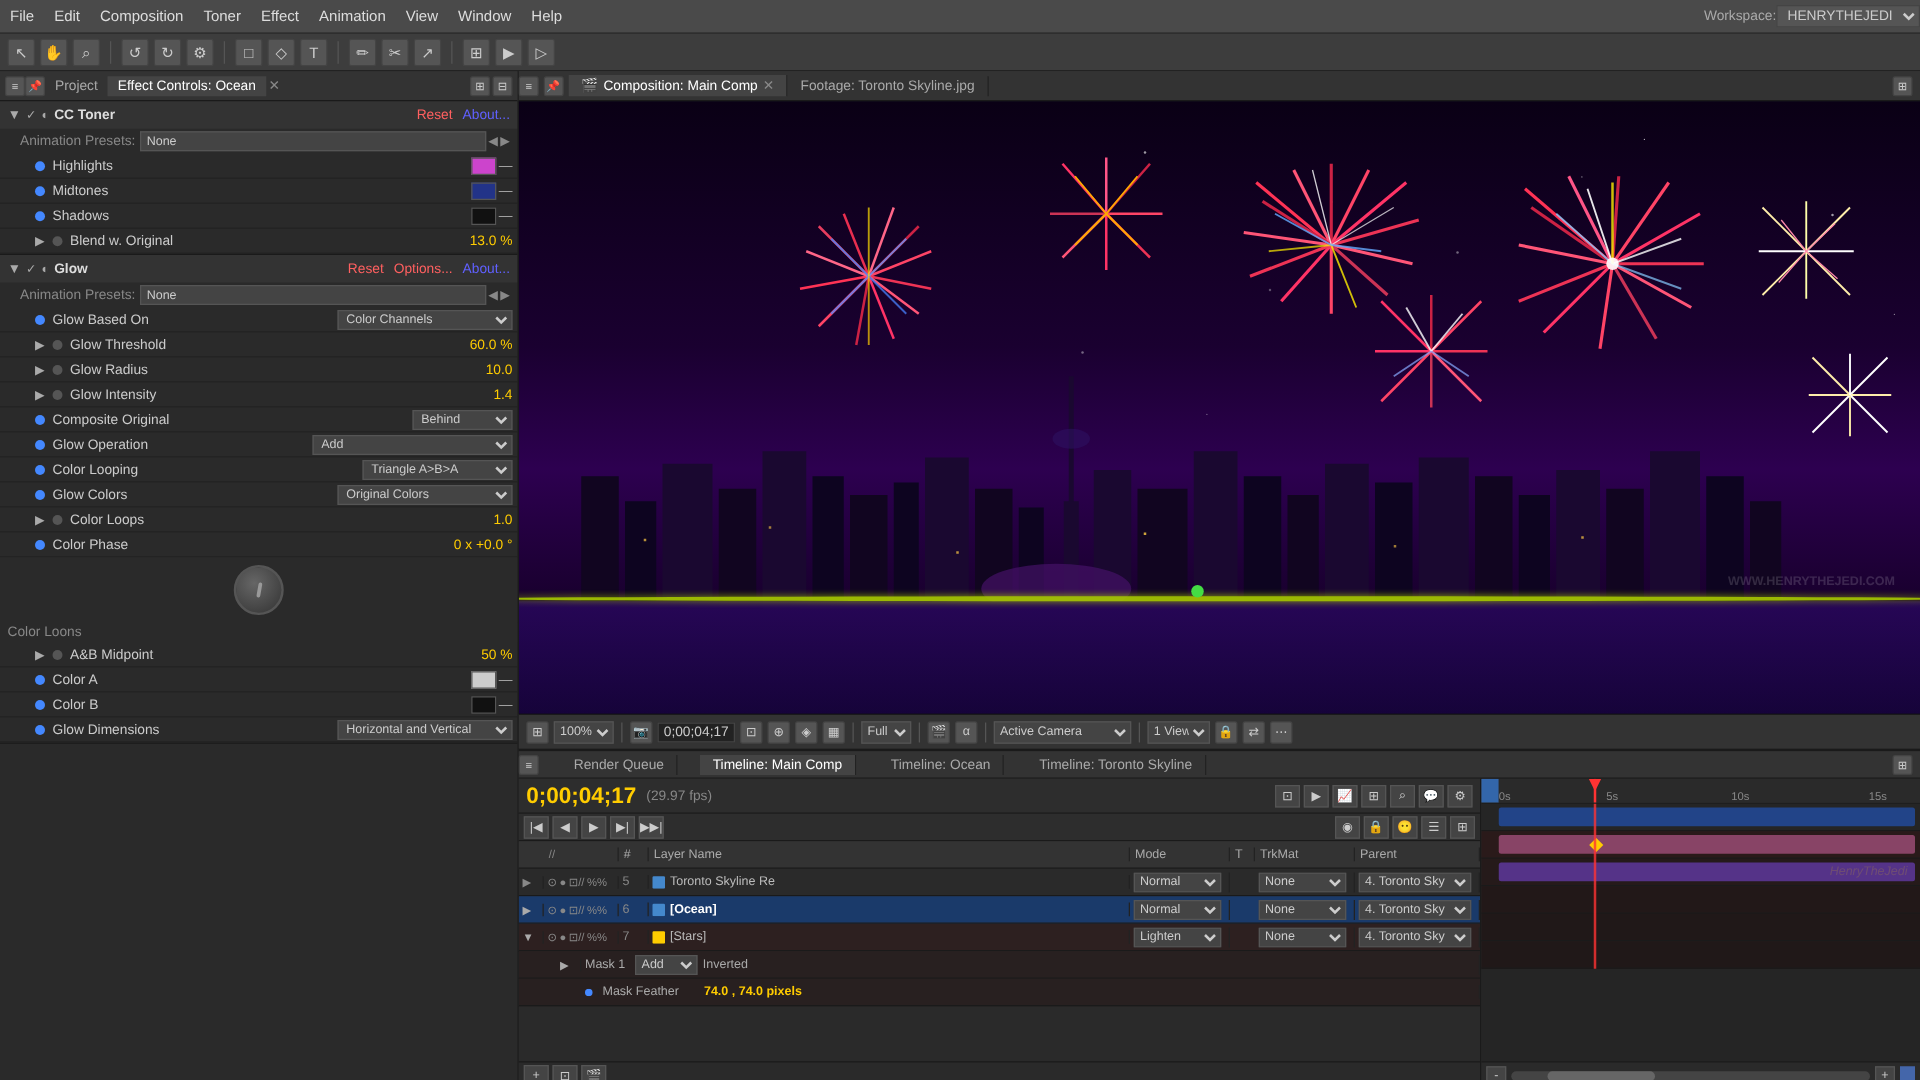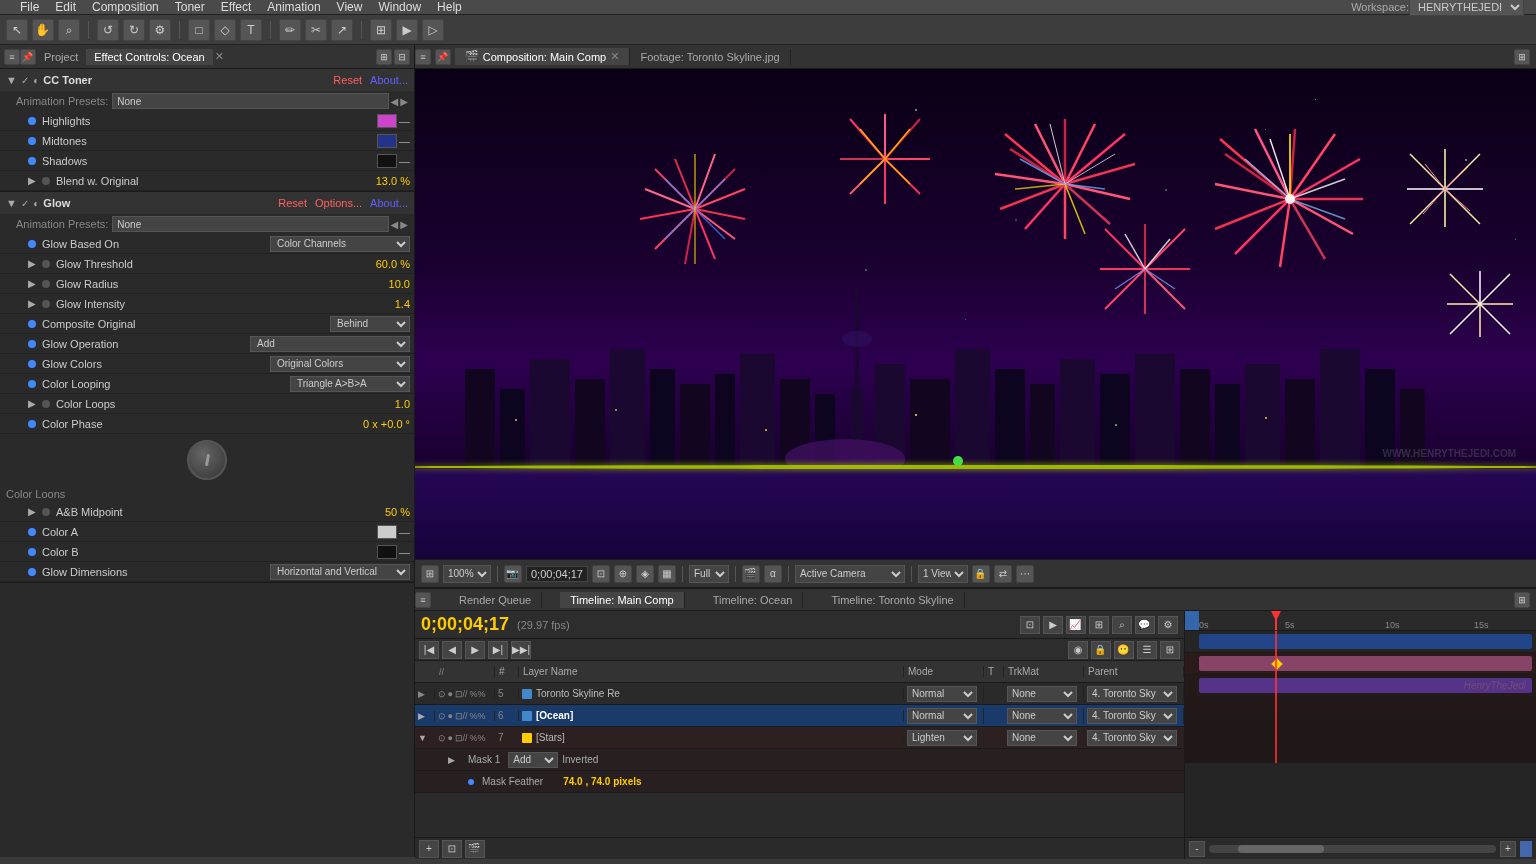--- a/index.html
+++ b/index.html
@@ -1,19 +1,19 @@
 <!DOCTYPE html>
 <html><head>
   <meta charset="utf-8">
   <style>
     * { box-sizing: border-box; margin: 0; padding: 0; }
     body { background: #3a3a3a; font-family: Arial, sans-serif; font-size: 11px; color: #ccc; width: 1536px; height: 864px; overflow: hidden; }
 
     
-    .menu-bar { background: #4a4a4a; height: 15px; display: flex; align-items: center; padding: 0 12px; border-bottom: 1px solid #222; }
+    .menu-bar { background: #4a4a4a; height: 27px; display: flex; align-items: center; padding: 0 0; border-bottom: 1px solid #222; }
     .menu-item { padding: 2px 8px; color: #ddd; cursor: pointer; font-size: 12px; }
 
     
     .toolbar { background: #3d3d3d; height: 30px; display: flex; align-items: center; padding: 0 6px; border-bottom: 1px solid #222; gap: 4px; }
     .tool-btn { width: 22px; height: 22px; background: #555; border: 1px solid #444; display: flex; align-items: center; justify-content: center; cursor: pointer; font-size: 12px; color: #ccc; border-radius: 2px; }
     .tool-separator { width: 1px; height: 18px; background: #555; margin: 0 4px; }
     .workspace-label { margin-left: auto; color: #aaa; font-size: 11px; }
     .workspace-select { background: #555; border: 1px solid #444; color: #ccc; font-size: 11px; padding: 1px 4px; }
 
     
@@ -271,30 +271,30 @@
         </div>
         <div class="param-row param-indent">
           <span class="param-dot active"></span>
           <span class="param-name">Glow Operation</span>
           <select class="param-select param-select-wider">
             <option>Add</option>
           </select>
         </div>
         <div class="param-row param-indent">
           <span class="param-dot active"></span>
+          <span class="param-name">Color Looping</span>
+          <select class="param-select" style="width:120px;">
+            <option>Triangle A&gt;B&gt;A</option>
+          </select>
+        </div>
+        <div class="param-row param-indent">
+          <span class="param-dot active"></span>
           <span class="param-name">Glow Colors</span>
           <select class="param-select param-select-wide">
             <option>Original Colors</option>
-          </select>
-        </div>
-        <div class="param-row param-indent">
-          <span class="param-dot active"></span>
-          <span class="param-name">Color Looping</span>
-          <select class="param-select" style="width:120px;">
-            <option>Triangle A&gt;B&gt;A</option>
           </select>
         </div>
         <div class="param-row param-indent">
           <span class="param-toggle">▶</span>
           <span class="param-dot"></span>
           <span class="param-name">Color Loops</span>
           <span class="param-value">1.0</span>
         </div>
         <div class="param-row param-indent">
           <span class="param-dot active"></span>
@@ -792,21 +792,21 @@
         <div class="timeline-right">
 
           <div class="time-ruler">
 
             <div style="position:absolute;left:0;top:0;bottom:0;width:14px;background:#3366aa;"></div>
             <div style="position:absolute;left:14px;top:0;bottom:0;right:0;background:#2a2a2a;"></div>
 
             <div class="time-tick" style="left:14px;">0s</div>
             <div class="time-tick" style="left:100px;">5s</div>
             <div class="time-tick" style="left:200px;">10s</div>
-            <div class="time-tick" style="left:289px;">15s</div>
+            <div class="time-tick" style="left:310px;">15s</div>
 
             <div style="position:absolute;left:90px;top:0;bottom:0;width:2px;background:#ff3333;z-index:5;">
               <div style="position:absolute;top:0;width:10px;height:10px;background:#ff3333;transform:translateX(-4px);clip-path:polygon(50% 100%, 0 0, 100% 0);"></div>
             </div>
           </div>
 
           <div style="position:relative;">
 
             <div style="position:absolute;left:90px;top:0;bottom:0;width:2px;background:#ff3333;opacity:0.8;z-index:5;pointer-events:none;"></div>
 

